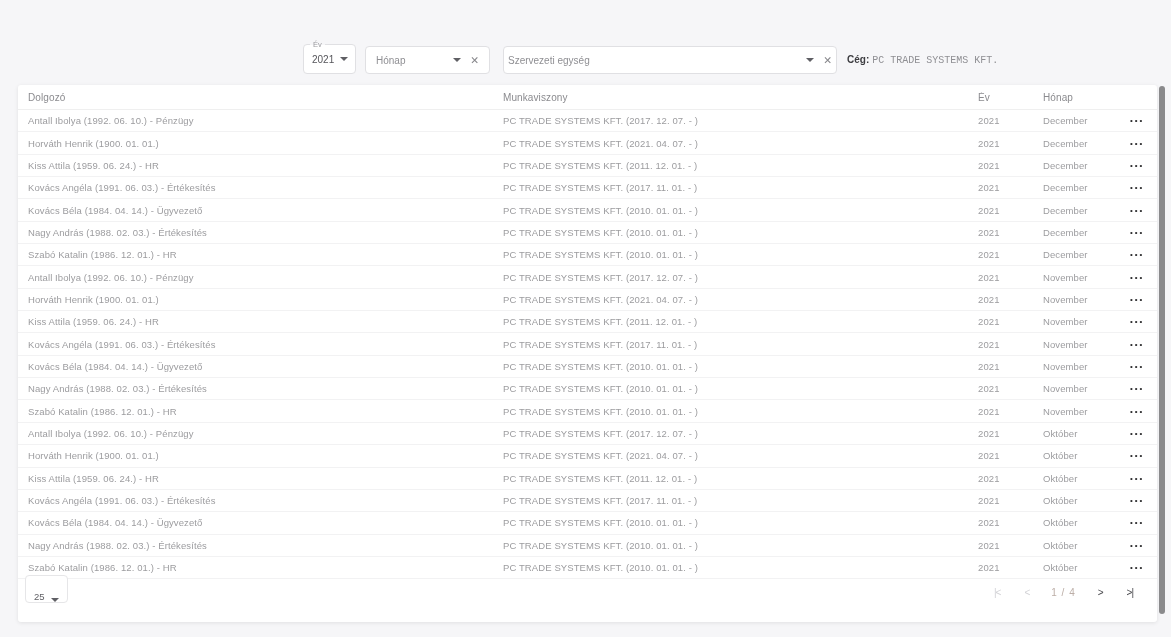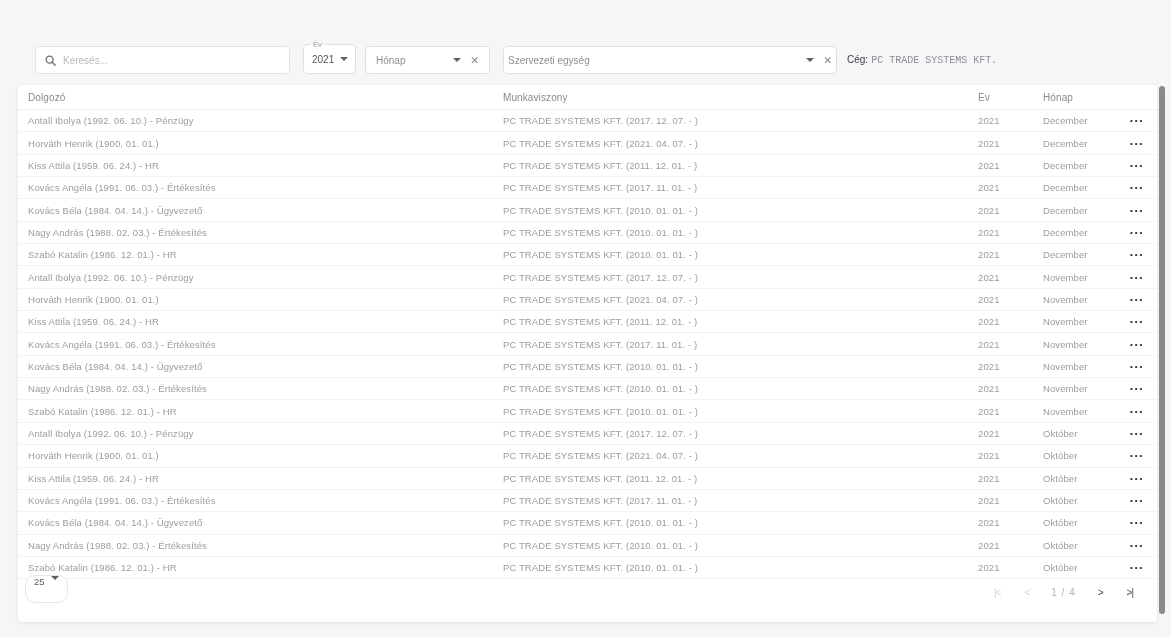--- a/index.html
+++ b/index.html
@@ -50,21 +50,21 @@
     background:linear-gradient(to bottom,#f6f6f8 55%,#ffffff 55%); padding:0 3px; line-height:9px;
   }
   .sel-spacer { flex:1; }
   .caret {
     width:0; height:0; border-left:4px solid transparent; border-right:4px solid transparent;
     border-top:4.5px solid #5f5f64; margin-left:6px; flex:0 0 auto;
   }
   .clear-x { margin-left:9px; font-size:10.5px; color:#87878b; cursor:pointer; flex:0 0 auto; }
 
   .company { position:absolute; left:847px; top:54px; font-size:10px; }
-  .company .lbl { font-weight:normal; color:#3c3c40;margin-top:36px; }
+  .company .lbl { font-weight:bold; color:#3c3c40;margin-top:36px; }
   .company .val { color:#8f8f93; margin-left:3px;font-family:Liberation Mono, monospace; }
 
   
   .card {
     position:absolute; left:18px; top:85px; width:1139px; height:537px;
     background:#ffffff; border-radius:3px;
     box-shadow:0 1px 4px rgba(0,0,0,.09);
     display:flex; flex-direction:column;
   }
   .thead, .trow {
@@ -76,22 +76,22 @@
   .trow { height:22.35px; border-bottom:1px solid #f2f2f3; font-size:9.5px; color:#9c9c9f; }
   .cell { overflow:hidden; white-space:nowrap; text-overflow:ellipsis; padding-right:8px; letter-spacing:.1px; }
   .dots {
     border:none; background:transparent; color:#2c2c2e; font-size:8px; letter-spacing:2px;
     cursor:pointer; padding:2px 0 2px 2px; line-height:1;
   }
   
   .tfoot { flex:1; position:relative; }
   .pagesize {
     position:absolute; left:7px; top:-4px; width:43px; height:28px;
-    border:1px solid #e6e6e8; border-radius:10px; background:#fff;
-    display:flex; align-items:flex-start; padding:0 8px; font-size:9.5px; color:#606065;
+    border:1px solid #e6e6e8; border-radius:4px; background:#fff;
+    display:flex; align-items:flex-end; padding:0 8px; font-size:9.5px; color:#606065;
   }
   .pagination {
     position:absolute; right:12px; top:4px; display:flex; align-items:center;
     font-size:10px; gap:0;
   }
   .pg-btn {
     border:none; background:transparent; font-family:inherit; font-size:10px;
     padding:4px 12px; cursor:pointer; letter-spacing:-1px;
   }
   .pg-disabled { color:#d3d3d6; }
@@ -102,29 +102,20 @@
     position:absolute; left:1159px; top:86px; width:6px; height:528px;
     background:#8a8a8c; border-radius:3px;
   }
 </style>
 </head>
 <body>
 
 <div class="page">
 
 
-  <div class="searchbox">
-    <span class="search-ic">
-      <svg width="11" height="11" viewBox="0 0 11 11">
-          <circle cx="4.6" cy="4.6" r="3.5" fill="none" stroke="#6a6a6e" stroke-width="1.3"></circle>
-          <line x1="7.3" y1="7.3" x2="10.2" y2="10.2" stroke="#6a6a6e" stroke-width="1.3" stroke-linecap="round"></line>
-        </svg>
-    </span>
-    <input type="text" placeholder="Keresés..." style="">
-  </div>
 
   <div class="select sel-year">
     <span class="float-label">Év</span>
     <span>2021</span>
     <span class="sel-spacer"></span>
     <span class="caret"></span>
   </div>
 
   <div class="select sel-month">
     <span>Hónap</span>

